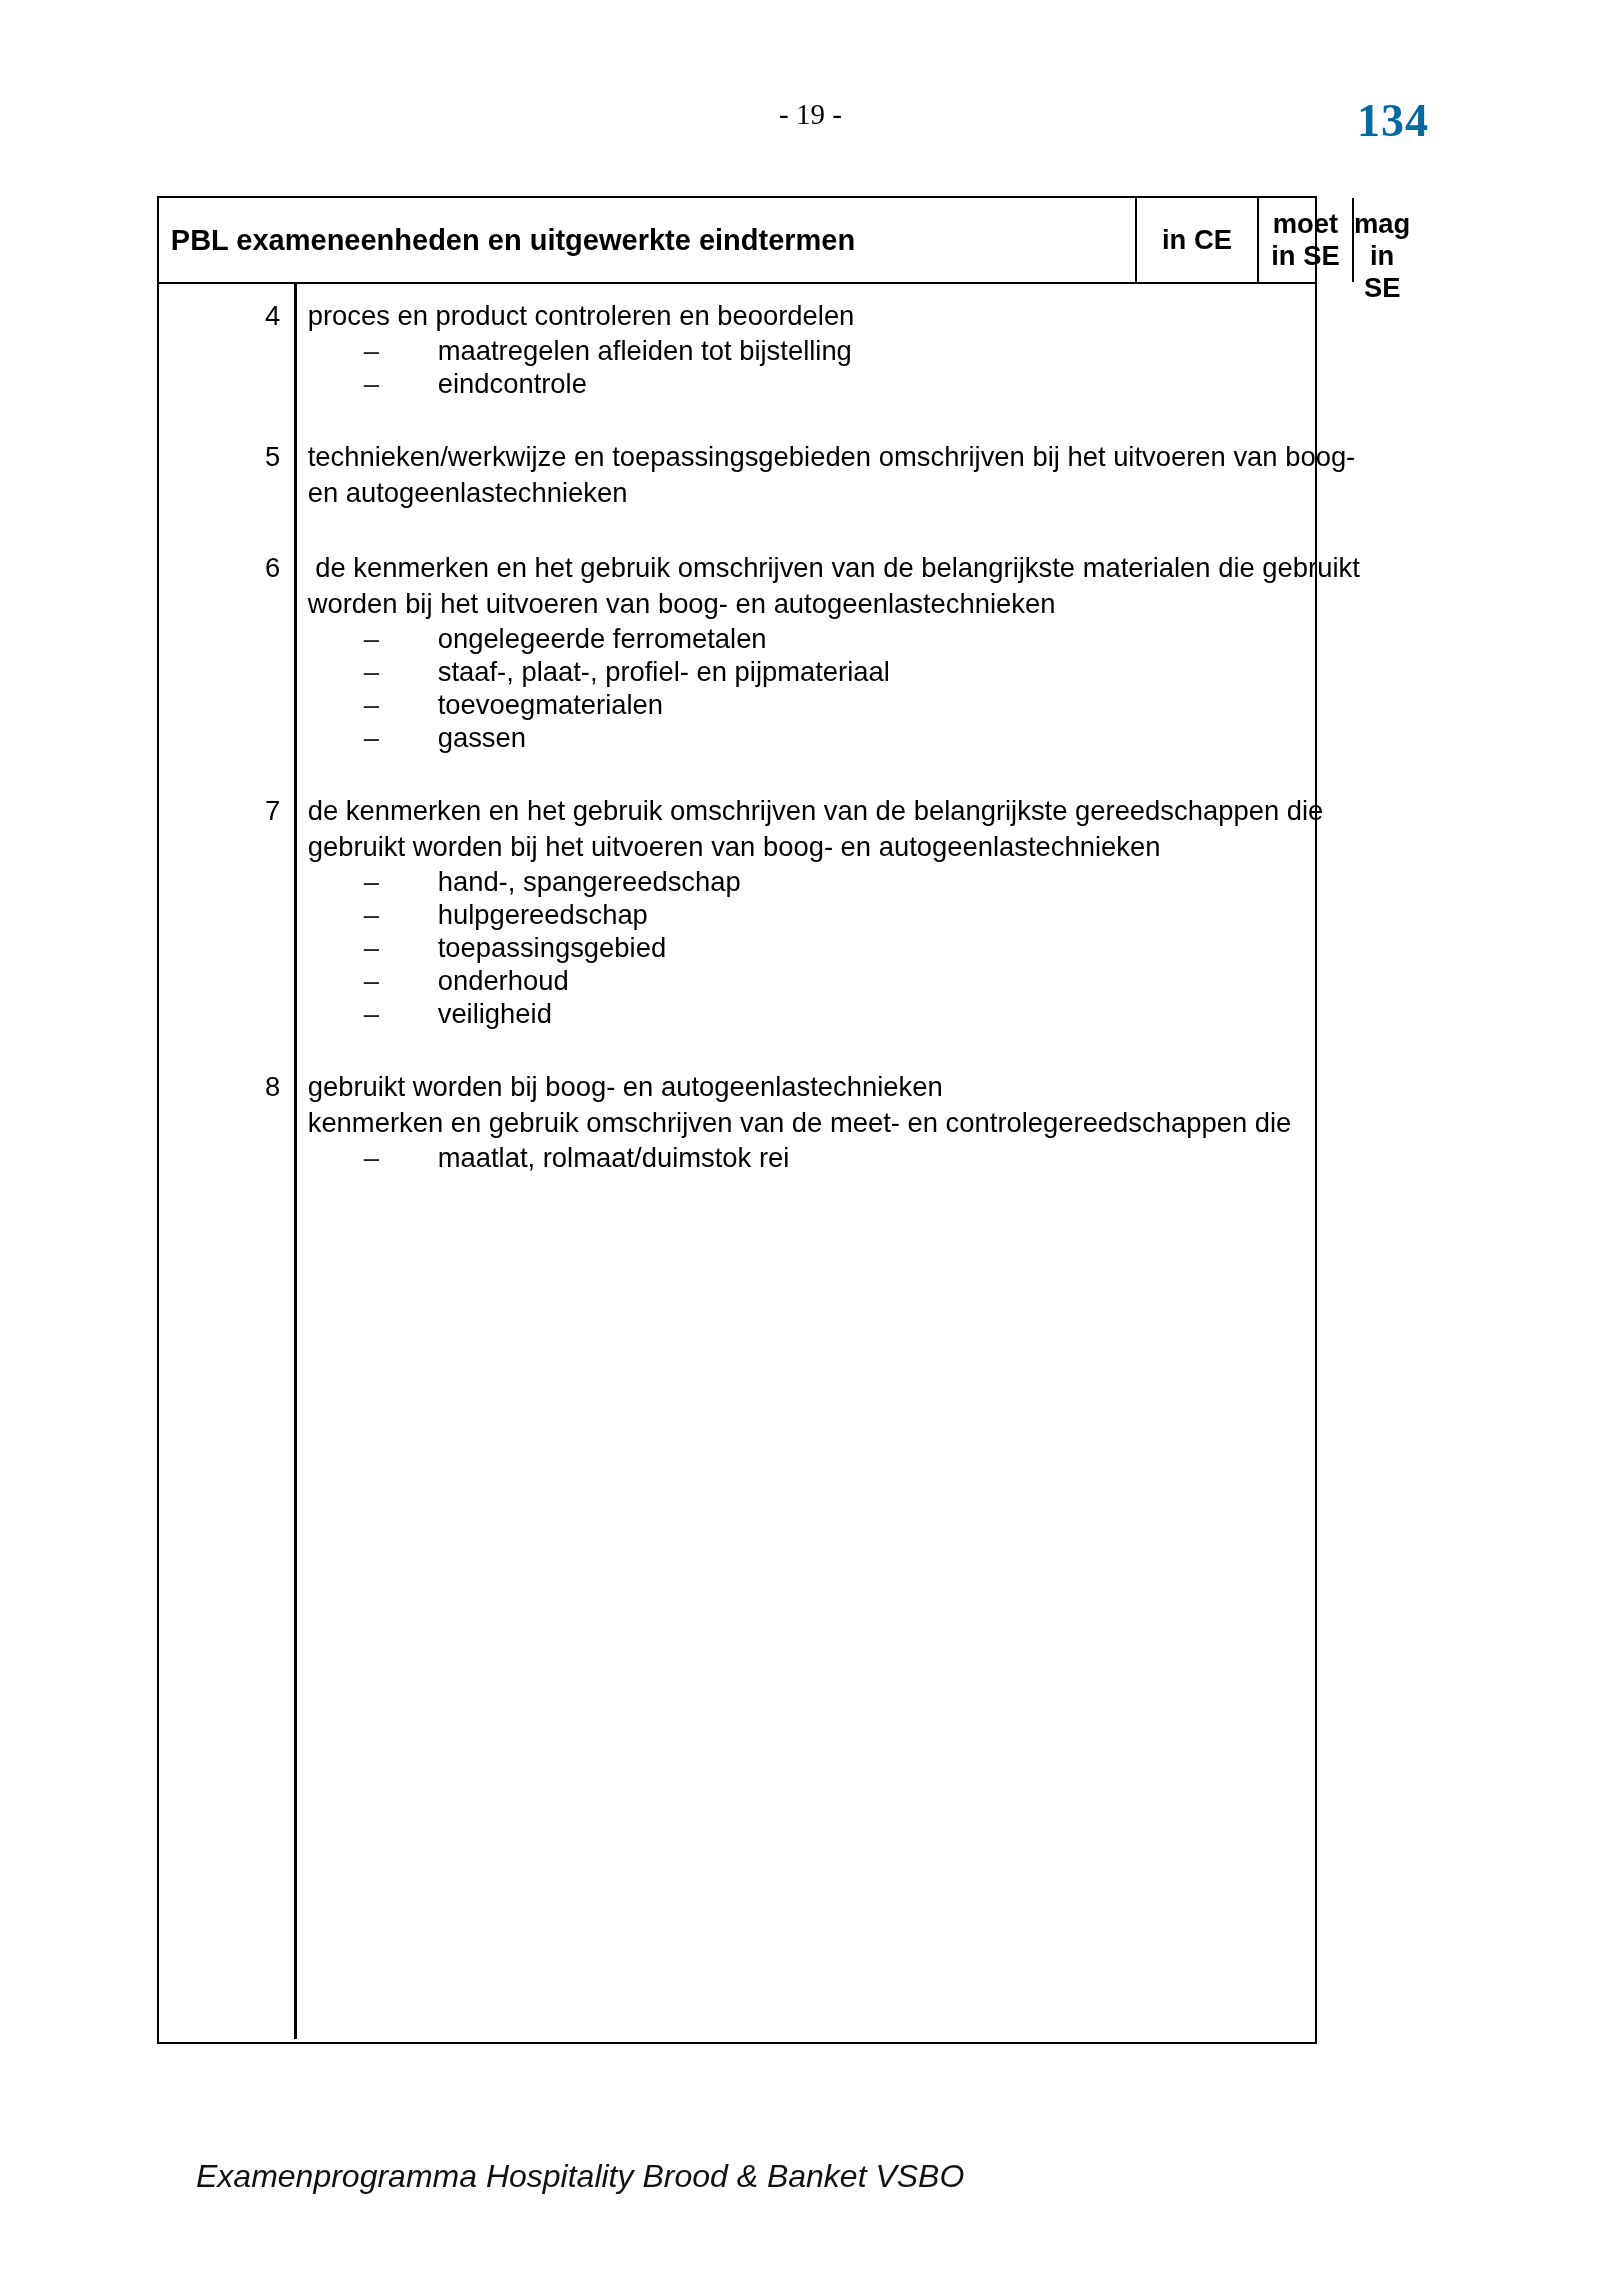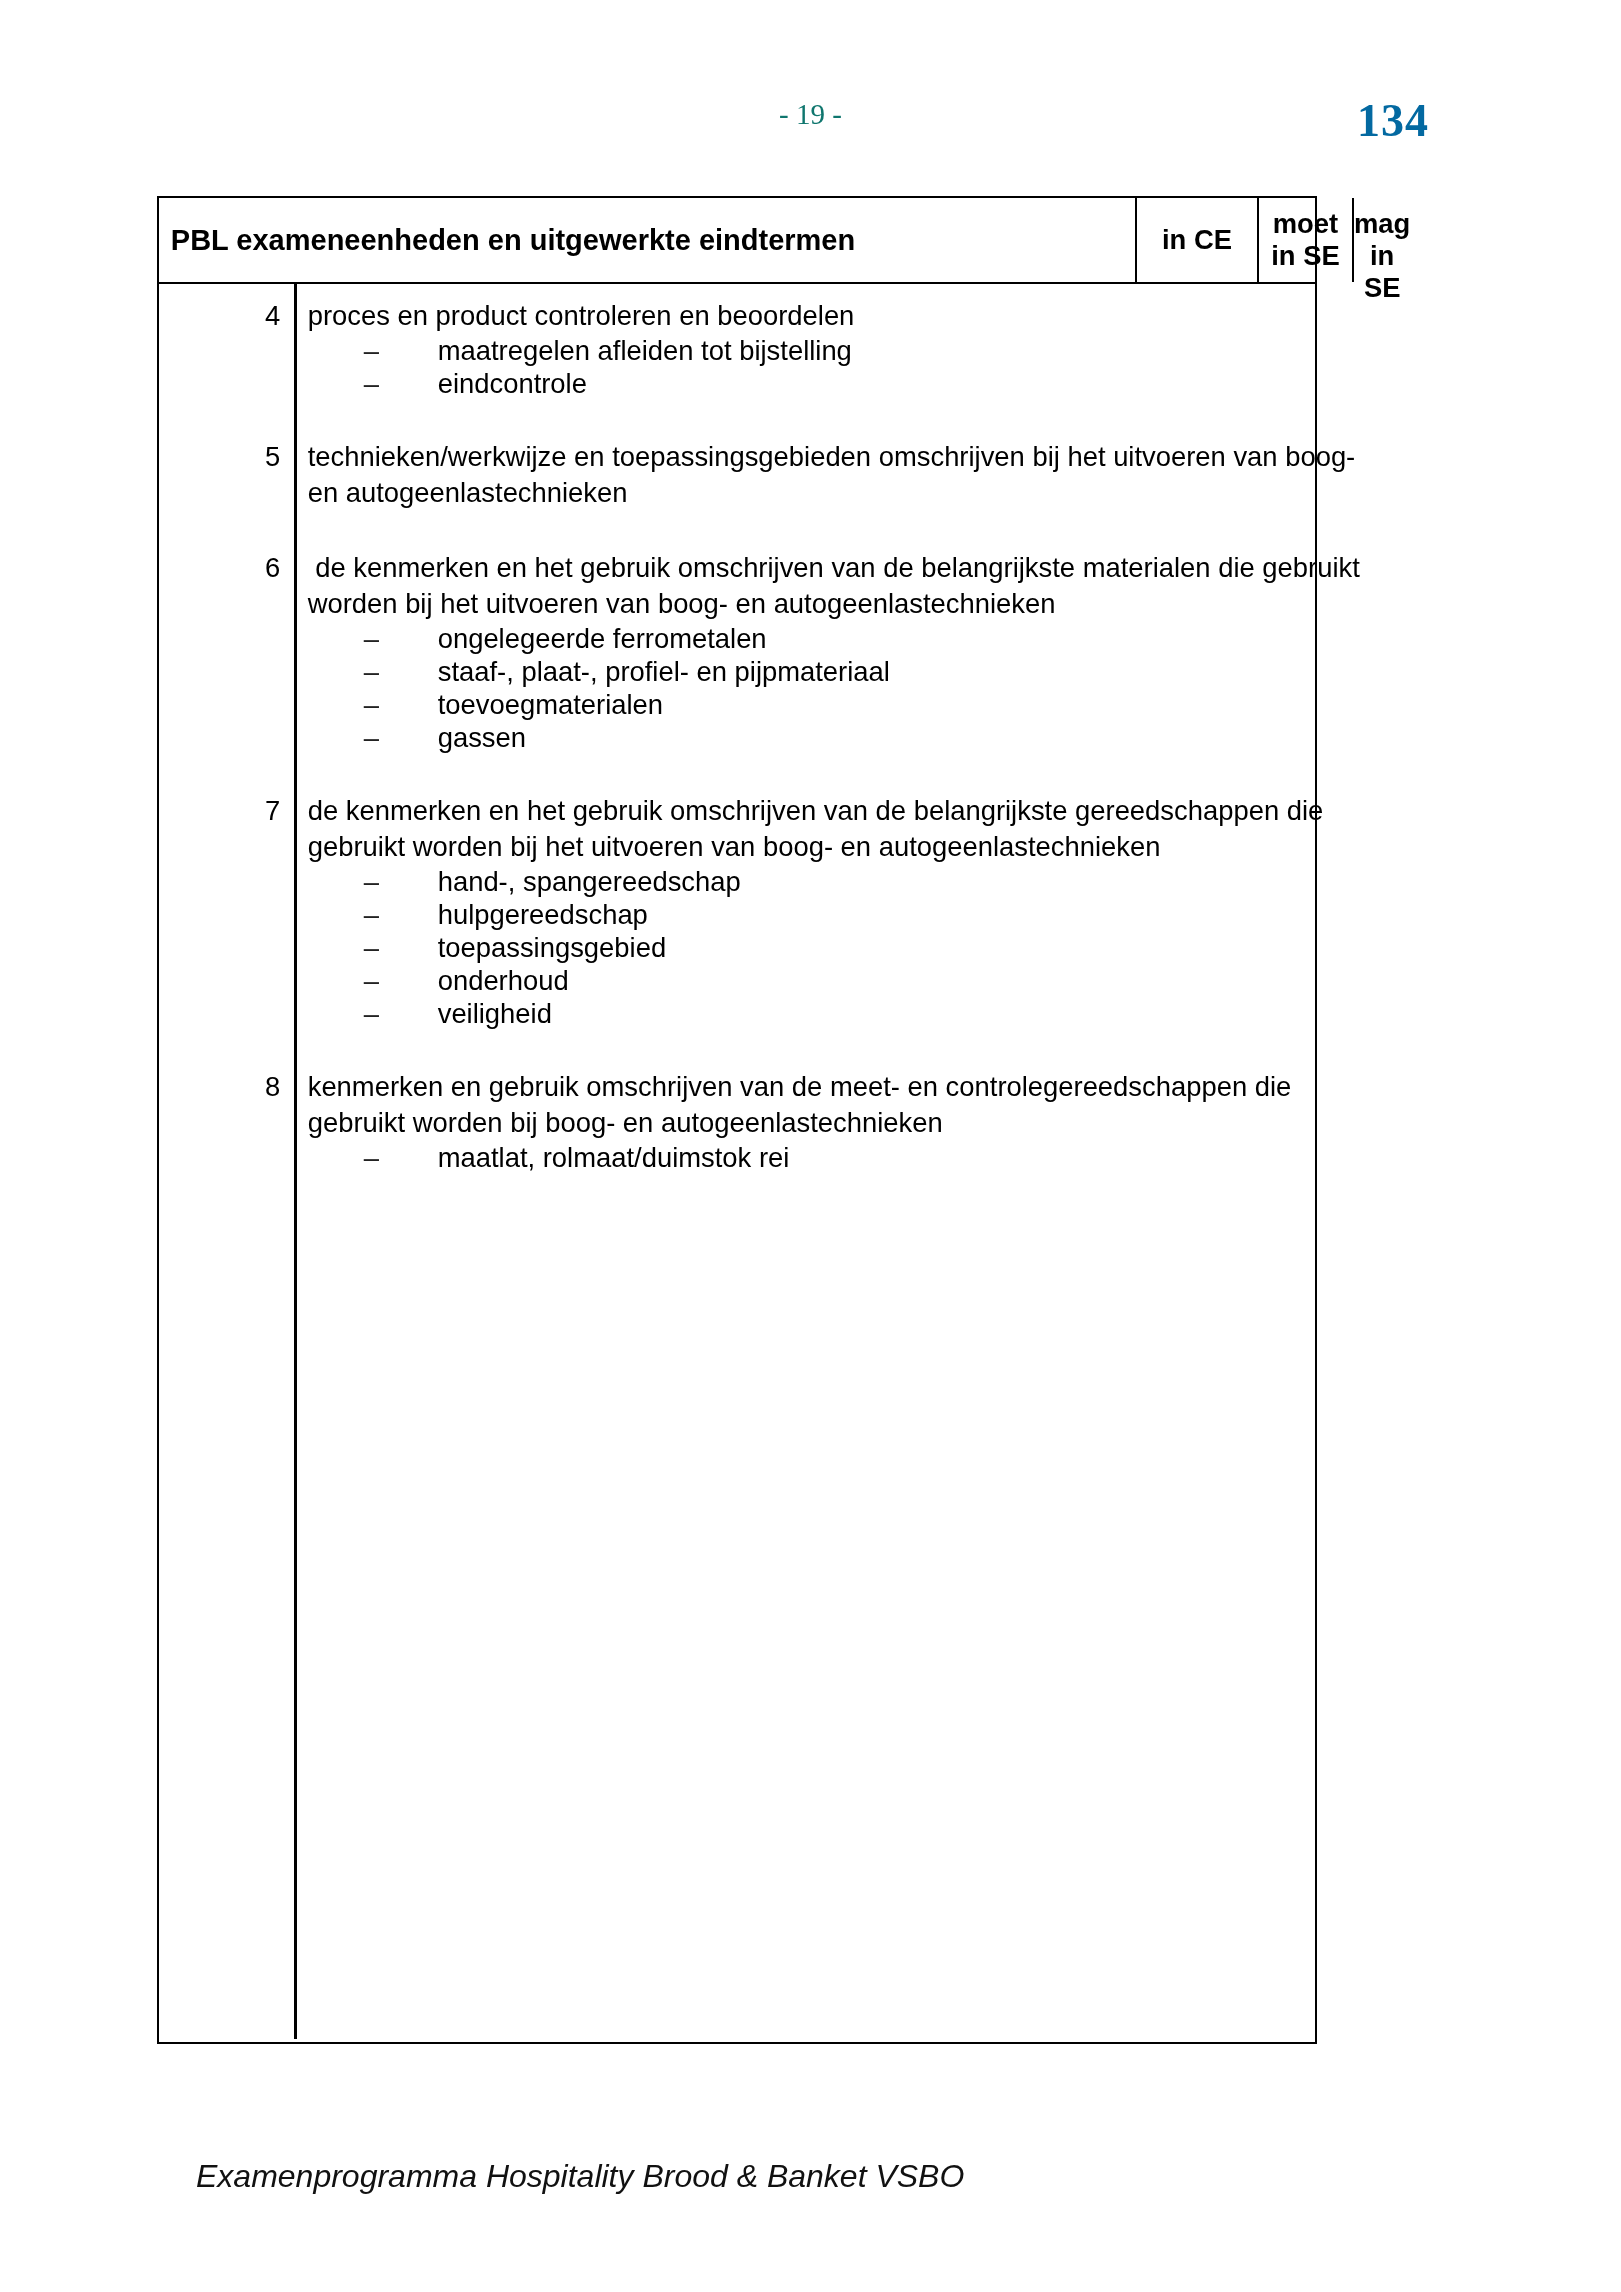--- a/index.html
+++ b/index.html
@@ -12,21 +12,21 @@
     overflow: hidden;
   }
 
   
   .page-num {
     position: absolute;
     top: 98px; left: 0; right: 0;
     text-align: center;
     font-family: "Liberation Serif", serif;
     font-size: 29px;
-    color: #0f766e;
+    color: #000000;
   }
 
   
   .stamp {
     position: absolute;
     top: 94px; left: 1357px;
     font-family: "Liberation Serif", serif;
     font-weight: bold;
     font-size: 46px;
     letter-spacing: 1px;
@@ -214,22 +214,22 @@
             </div>
             <div class="bullet">
               <span class="dash">–</span>
               <span class="btext">veiligheid</span>
             </div>
           </div>
         </div>
         <div class="row">
           <div class="num">8</div>
           <div class="content">
+            <div class="line">gebruikt worden bij boog- en autogeenlastechnieken</div>
             <div class="line">kenmerken en gebruik omschrijven van de meet- en controlegereedschappen die</div>
-            <div class="line">gebruikt worden bij boog- en autogeenlastechnieken</div>
             <div class="bullet">
               <span class="dash">–</span>
               <span class="btext">maatlat, rolmaat/duimstok rei</span>
             </div>
           </div>
         </div>
       </div>
   </div>
 </div>
 

